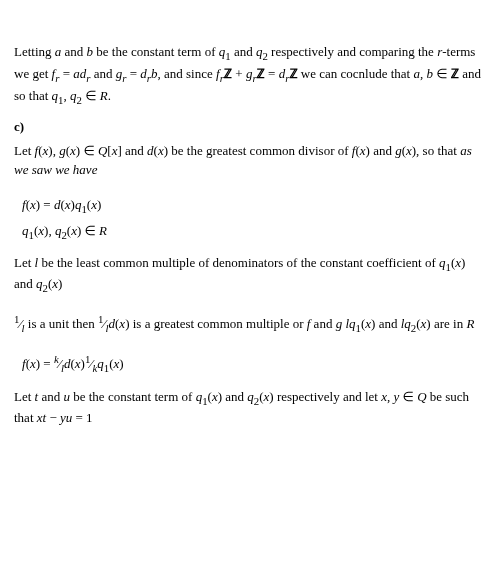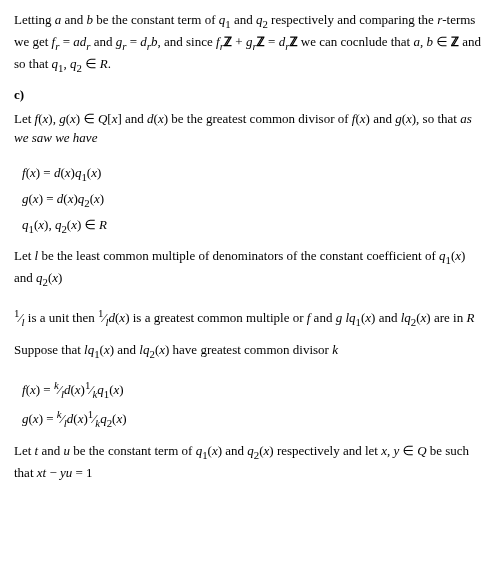--- a/index.html
+++ b/index.html
@@ -12,20 +12,21 @@
       min-height: 578px;
       background: #ffffff;
       font-family: 'Times New Roman', Times, serif;
       font-size: 13px;
       line-height: 1.5;
       color: #000000;
       padding: 10px 14px;
     }
     .content-block {
       margin-bottom: 10px;
+      margin-top: 32px;
     }
     p {
       margin-bottom: 4px;
     }
     .section-label {
       font-weight: bold;
       margin-bottom: 4px;
     }
     .indent {
       margin-left: 8px;
@@ -51,42 +52,37 @@
 
   <div class="content-block section-gap">
     <p class="section-label"><strong>c)</strong></p>
 
     <p>
       Let <em>f</em>(<em>x</em>), <em>g</em>(<em>x</em>) ∈ <em>Q</em>[<em>x</em>] and <em>d</em>(<em>x</em>) be the greatest common divisor of <em>f</em>(<em>x</em>) and
       <em>g</em>(<em>x</em>), so that <em>as we saw we have</em>
     </p>
     <div class="indent">
       <p><em>f</em>(<em>x</em>) = <em>d</em>(<em>x</em>)<em>q</em><sub>1</sub>(<em>x</em>)</p>
-      <p><em>g</em>(<em>x</em>) = <em>d</em>(<em>x</em>)<em>q</em><sub>2</sub>(<em>x</em>)</p>
       <p><em>q</em><sub>1</sub>(<em>x</em>), <em>q</em><sub>2</sub>(<em>x</em>) ∈ <em>R</em></p>
     </div>
 
     <p class="section-gap">
       Let <em>l</em> be the least common multiple of denominators of the constant coefficient
       of <em>q</em><sub>1</sub>(<em>x</em>) and <em>q</em><sub>2</sub>(<em>x</em>)
     </p>
     <div class="indent">
     </div>
 
     <p class="section-gap">
       <sup>1</sup>⁄<sub><em>l</em></sub> is a unit then <sup>1</sup>⁄<sub><em>l</em></sub><em>d</em>(<em>x</em>) is a greatest common multiple or <em>f</em> and <em>g</em>
       <em>lq</em><sub>1</sub>(<em>x</em>) and <em>lq</em><sub>2</sub>(<em>x</em>) are in <em>R</em>
     </p>
 
-    <p class="section-gap">
-      Suppose that <em>lq</em><sub>1</sub>(<em>x</em>) and <em>lq</em><sub>2</sub>(<em>x</em>) have greatest common divisor <em>k</em>
-    </p>
     <div class="indent">
       <p><em>f</em>(<em>x</em>) = <sup><em>k</em></sup>⁄<sub><em>l</em></sub><em>d</em>(<em>x</em>)<sup>1</sup>⁄<sub><em>k</em></sub><em>q</em><sub>1</sub>(<em>x</em>)</p>
-      <p><em>g</em>(<em>x</em>) = <sup><em>k</em></sup>⁄<sub><em>l</em></sub><em>d</em>(<em>x</em>)<sup>1</sup>⁄<sub><em>k</em></sub><em>q</em><sub>2</sub>(<em>x</em>)</p>
     </div>
 
 
     <p class="section-gap">
       Let <em>t</em> and <em>u</em> be the constant term of <em>q</em><sub>1</sub>(<em>x</em>) and <em>q</em><sub>2</sub>(<em>x</em>) respectively and let
       <em>x</em>, <em>y</em> ∈ <em>Q</em> be such that <em>xt</em> − <em>yu</em> = 1
     </p>
 
   </div>
 

